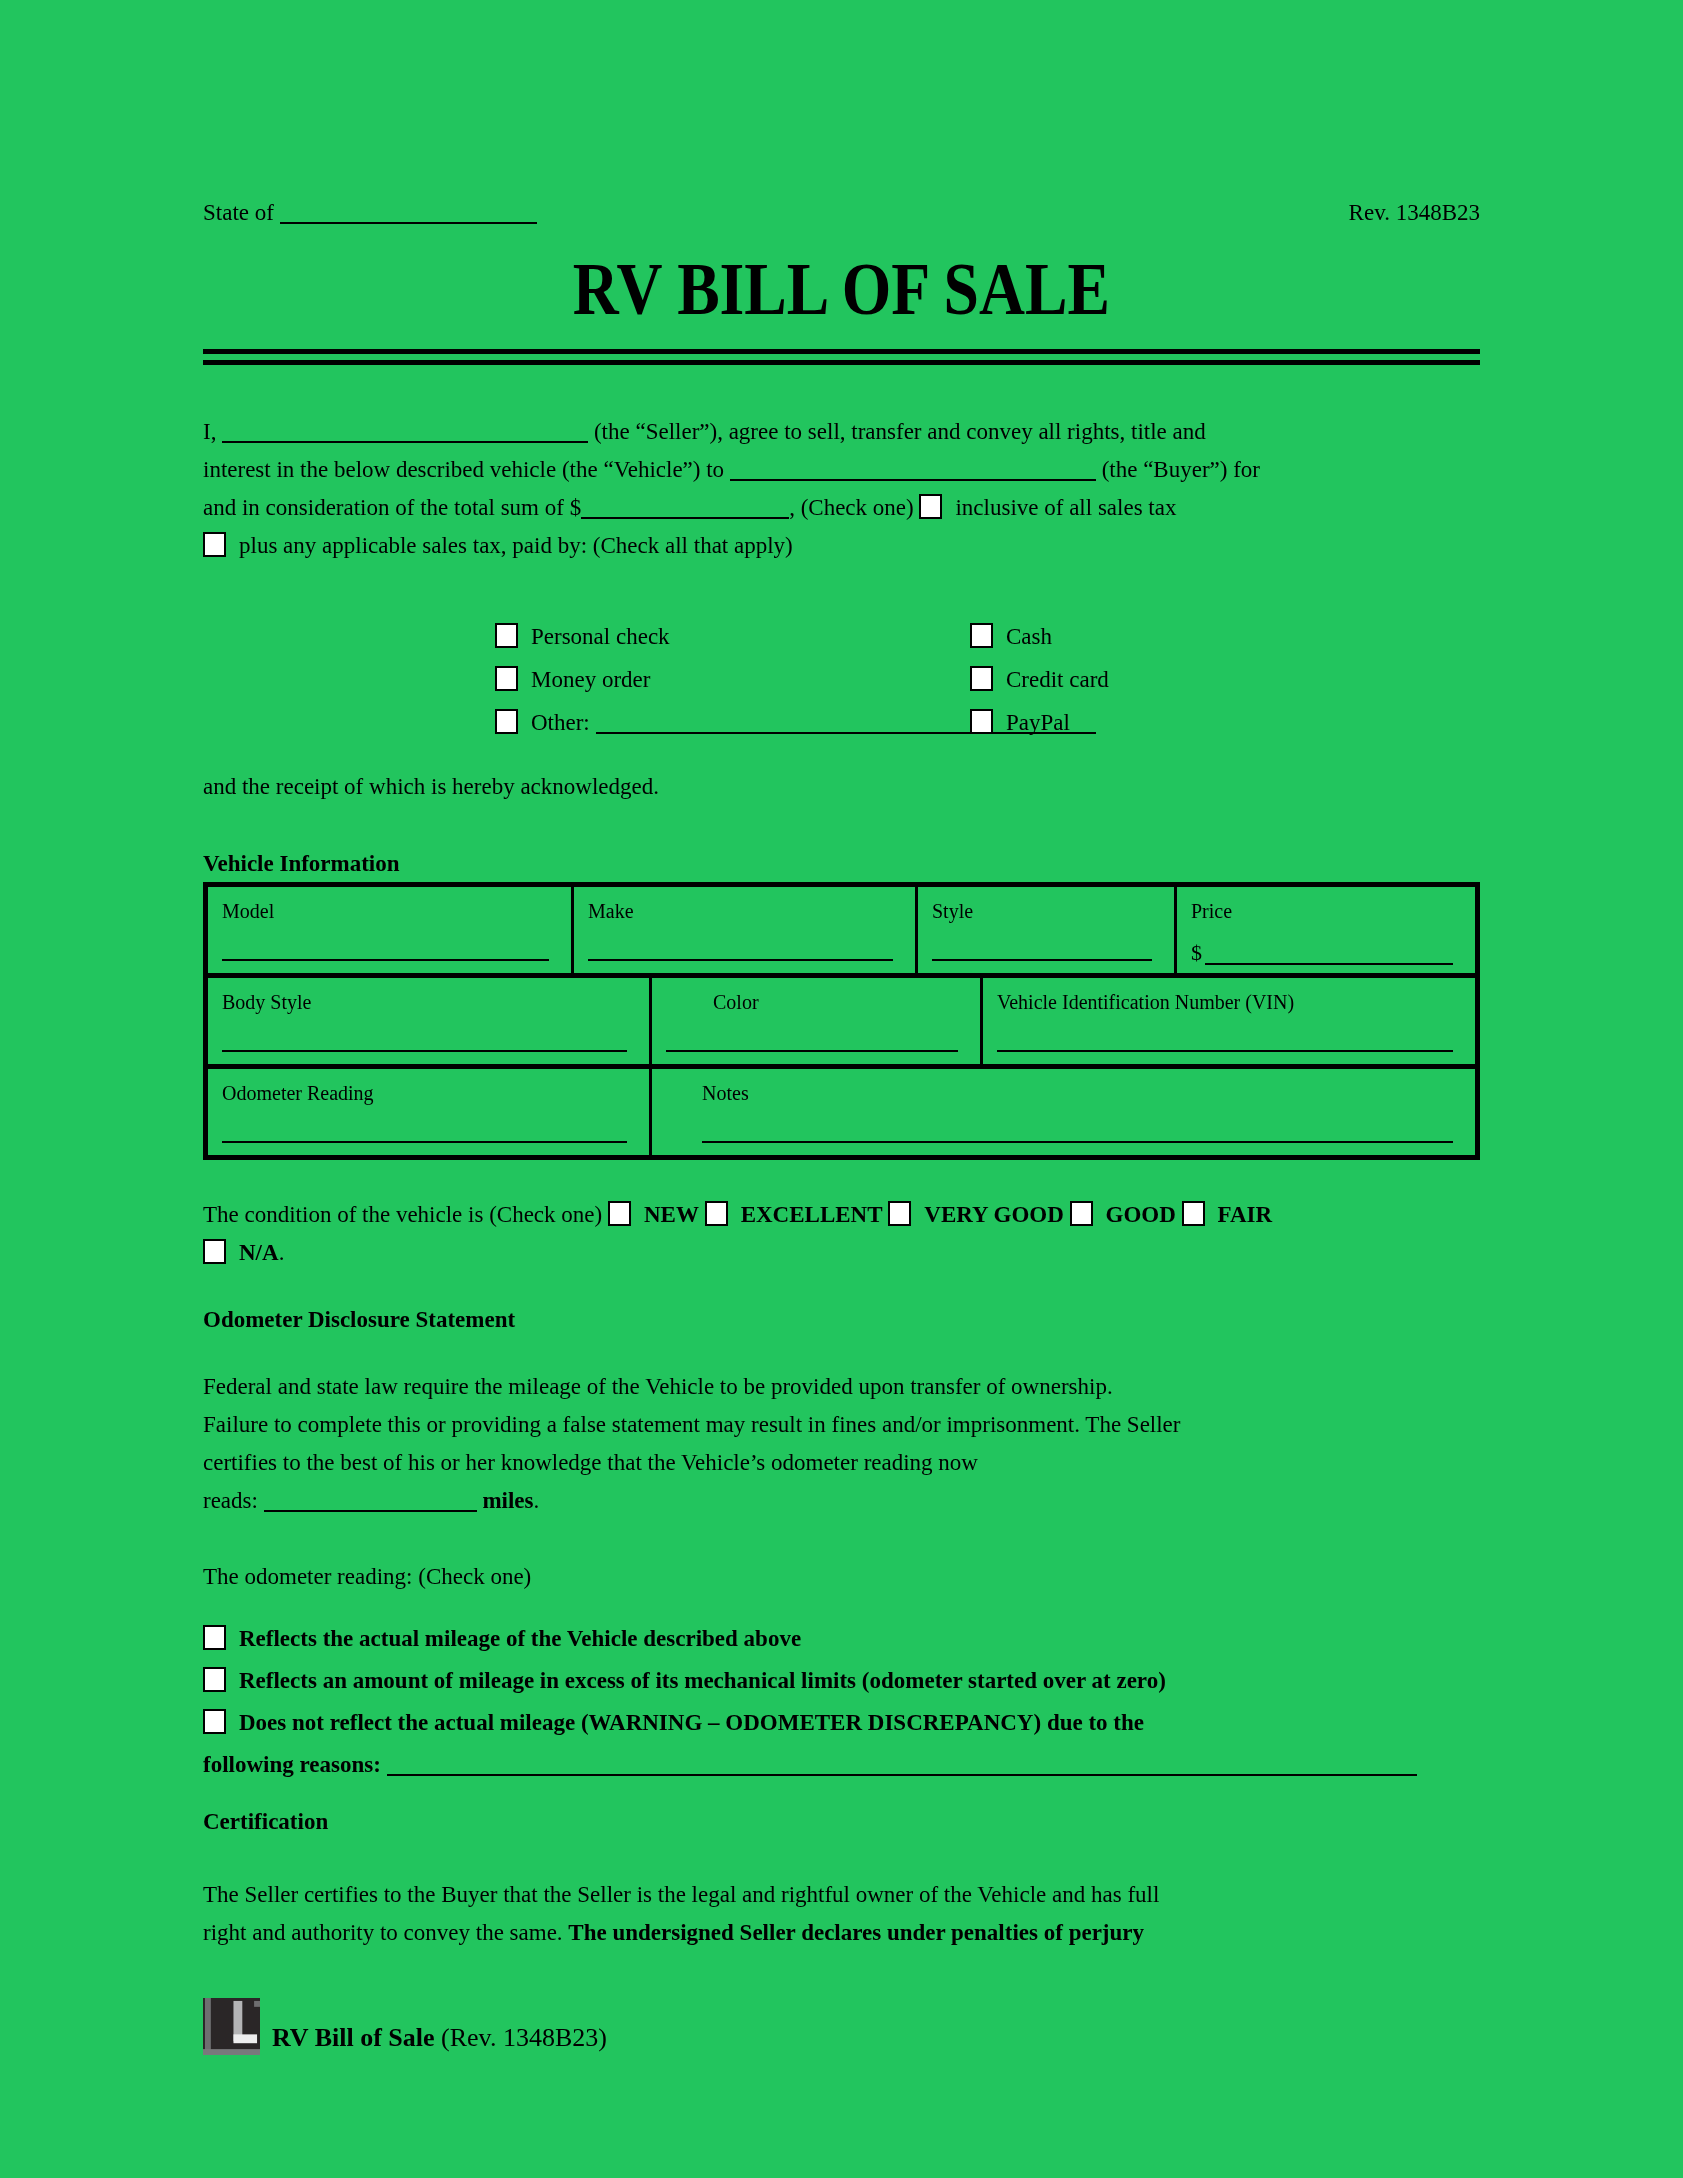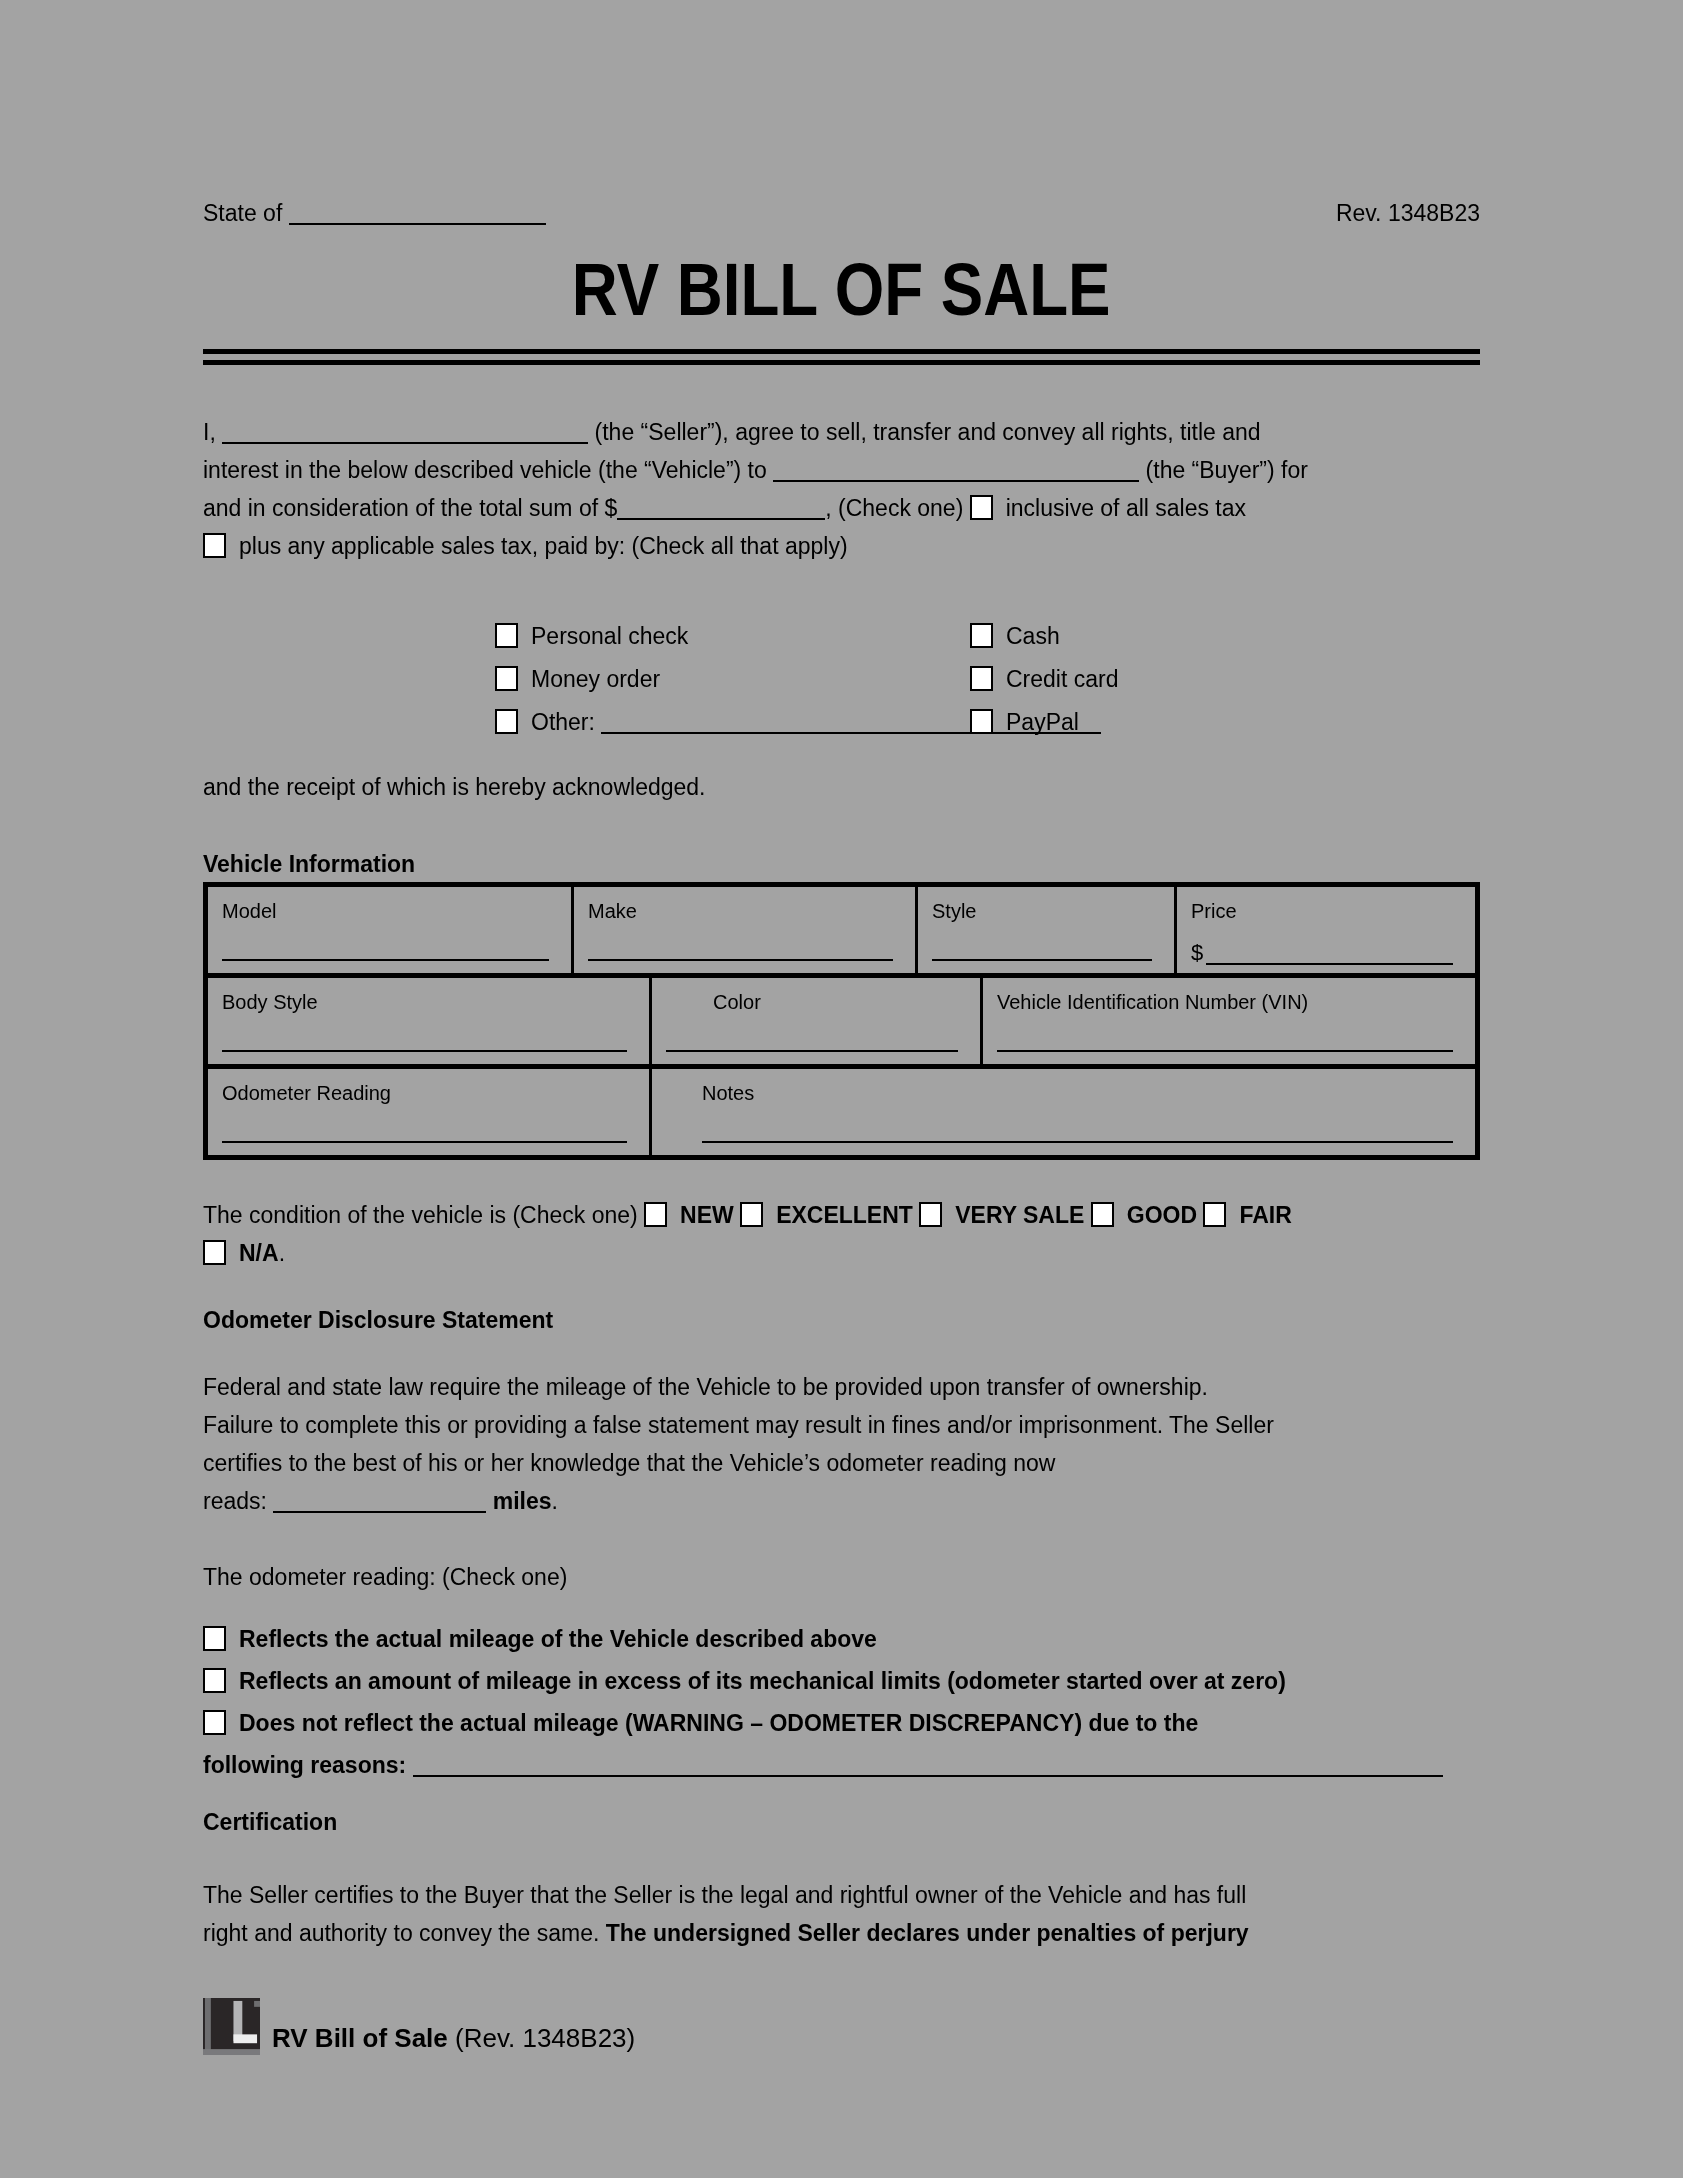--- a/index.html
+++ b/index.html
@@ -1,19 +1,19 @@
 <!DOCTYPE html>
 <html><head>
 <meta charset="utf-8">
 <style>
   html,body{margin:0;padding:0;background:#fff;}
   .page{
     width:1683px;height:2178px;box-sizing:border-box;
-    padding:198px 203px 0 203px;background:#a3a3a3;color:#000;
-    font-family:Liberation Sans, sans-serif;font-size:23px;line-height:38px;
+    padding:198px 203px 0 203px;background:#22c55e;color:#000;
+    font-family:Liberation Serif, serif;font-size:23px;line-height:38px;
     position:relative;overflow:hidden;
   }
   .line{white-space:nowrap;}
   b{font-weight:bold;}
   
   .bl{display:inline-block;border-bottom:2px solid #000;height:16px;vertical-align:-4px;}
   .cbx{display:inline-block;width:23px;height:25px;border:2px solid #000;box-sizing:border-box;
        margin-right:13px;vertical-align:-4px;background:#fff;}
   
   .hdr{display:flex;justify-content:space-between;align-items:flex-end;line-height:30px;}
@@ -133,21 +133,21 @@
         <div class="vblank"></div>
       </div>
       <div class="vcell">
         <div class="vlabel">Notes</div>
         <div class="vblank"></div>
       </div>
     </div>
   </div>
 
   <div class="condition">
-    <div class="line"><span>The condition of the vehicle is (Check one) </span><span class="cbx"></span><b>NEW</b><span> </span><span class="cbx"></span><b>EXCELLENT</b><span> </span><span class="cbx"></span><b>VERY SALE</b><span> </span><span class="cbx"></span><b>GOOD</b><span> </span><span class="cbx"></span><b>FAIR</b></div>
+    <div class="line"><span>The condition of the vehicle is (Check one) </span><span class="cbx"></span><b>NEW</b><span> </span><span class="cbx"></span><b>EXCELLENT</b><span> </span><span class="cbx"></span><b>VERY GOOD</b><span> </span><span class="cbx"></span><b>GOOD</b><span> </span><span class="cbx"></span><b>FAIR</b></div>
     <div class="line"><span class="cbx"></span><b>N/A</b><span>.</span></div>
   </div>
 
   <div class="sec-head odo-head">Odometer Disclosure Statement</div>
   <div class="odo-para">
     <div class="line"><span>Federal and state law require the mileage of the Vehicle to be provided upon transfer of ownership.</span></div>
     <div class="line"><span>Failure to complete this or providing a false statement may result in fines and/or imprisonment. The Seller</span></div>
     <div class="line"><span>certifies to the best of his or her knowledge that the Vehicle’s odometer reading now</span></div>
     <div class="line"><span>reads: </span><span class="bl" style="width: 213px;"></span><span> </span><b>miles</b><span>.</span></div>
   </div>

